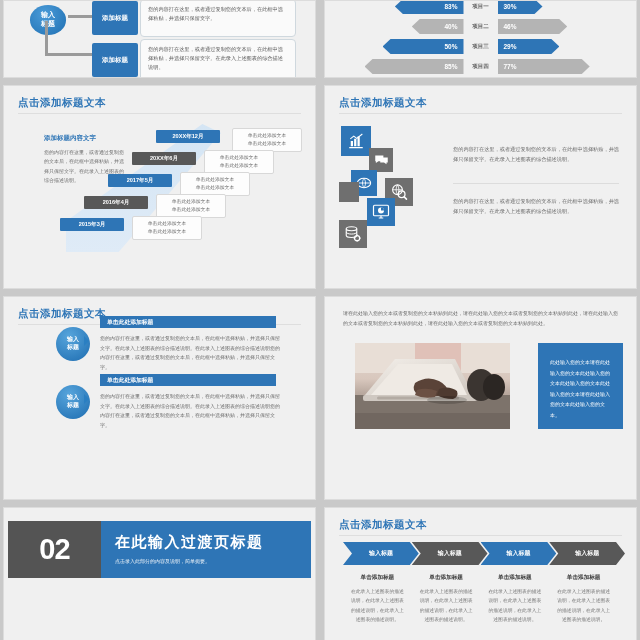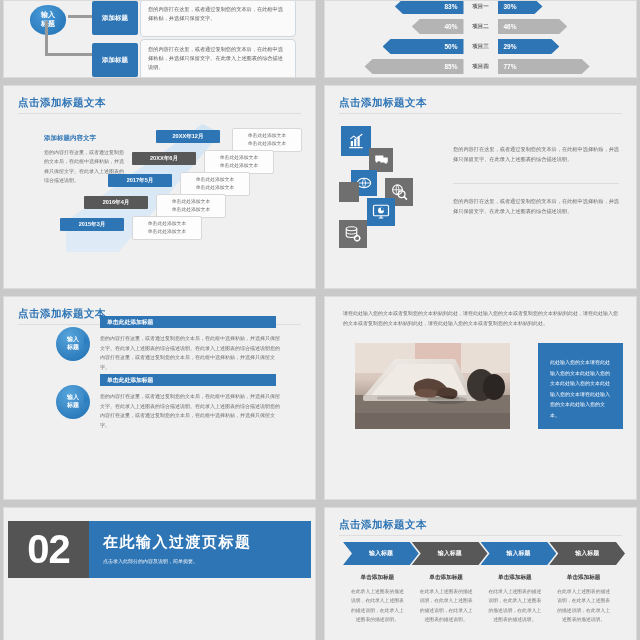--- a/index.html
+++ b/index.html
@@ -134,23 +134,23 @@
     background:#cfc6bd;
   }
   .ph-box{
     position:absolute;left:213px;top:46px;width:85px;height:86px;background:#2e75b6;
     color:#fff;font-size:5px;line-height:2.1;padding:14px 12px;box-sizing:border-box;
   }
 
   
   .sec{position:absolute;left:4px;right:4px;top:13px;height:57px;display:flex;}
   .sec-num{
-    width:81px;background:#545454;color:#fff;
+    width:93px;background:#545454;color:#fff;
     display:flex;align-items:center;justify-content:center;
-    font-size:40px;font-weight:bold;letter-spacing:-1px;
+    font-size:29px;font-weight:bold;letter-spacing:-1px;
   }
   .sec-txt{flex:1;background:#2e75b6;color:#fff;padding:12px 15px 0 14px;box-sizing:border-box;}
   .sec-txt h3{margin:0;font-size:15px;font-weight:bold;letter-spacing:1.5px;}
   .sec-txt p{margin:6px 0 0;font-size:5px;opacity:.93;}
 
   
   .cv-wrap{position:absolute;left:18px;right:18px;top:34px;display:flex;}
   .cv{
     position:relative;flex:1;height:23px;display:flex;align-items:center;justify-content:center;
     color:#fff;font-size:6px;font-weight:bold;margin-right:-7px;

